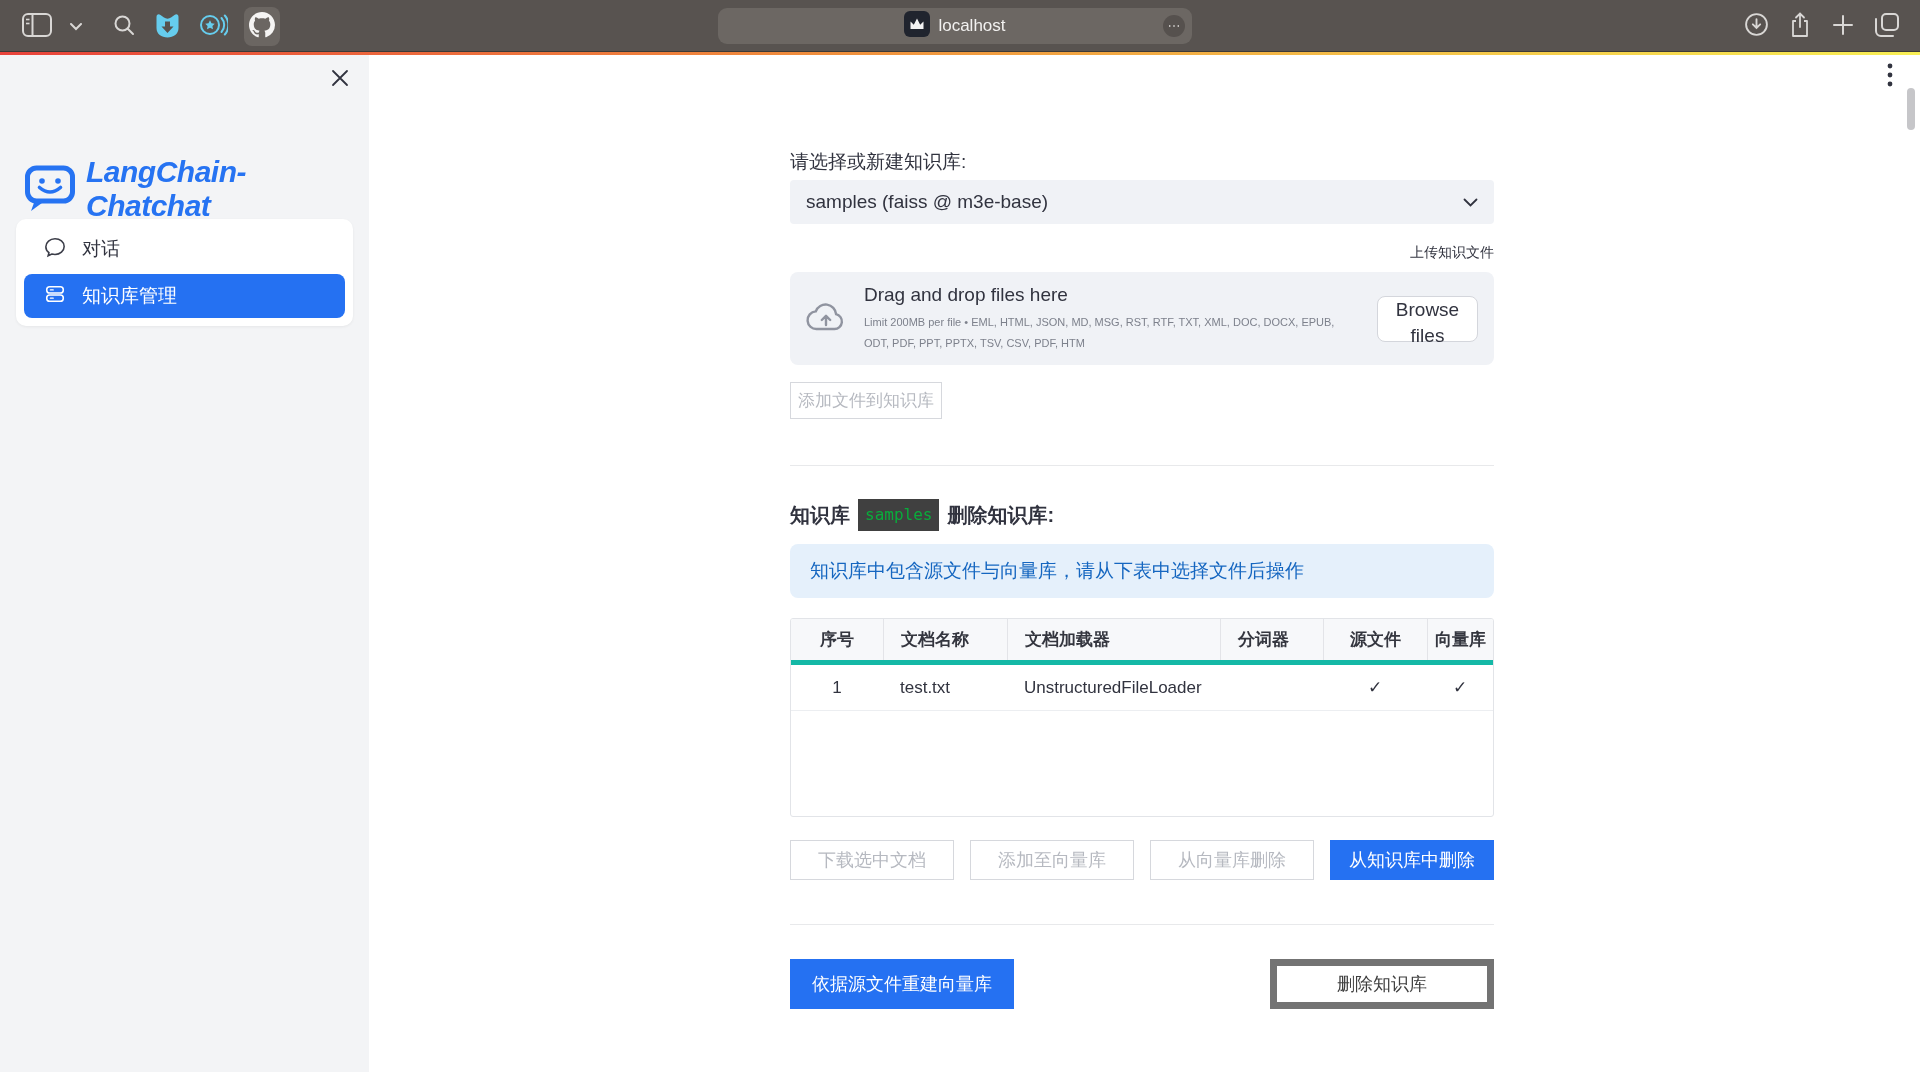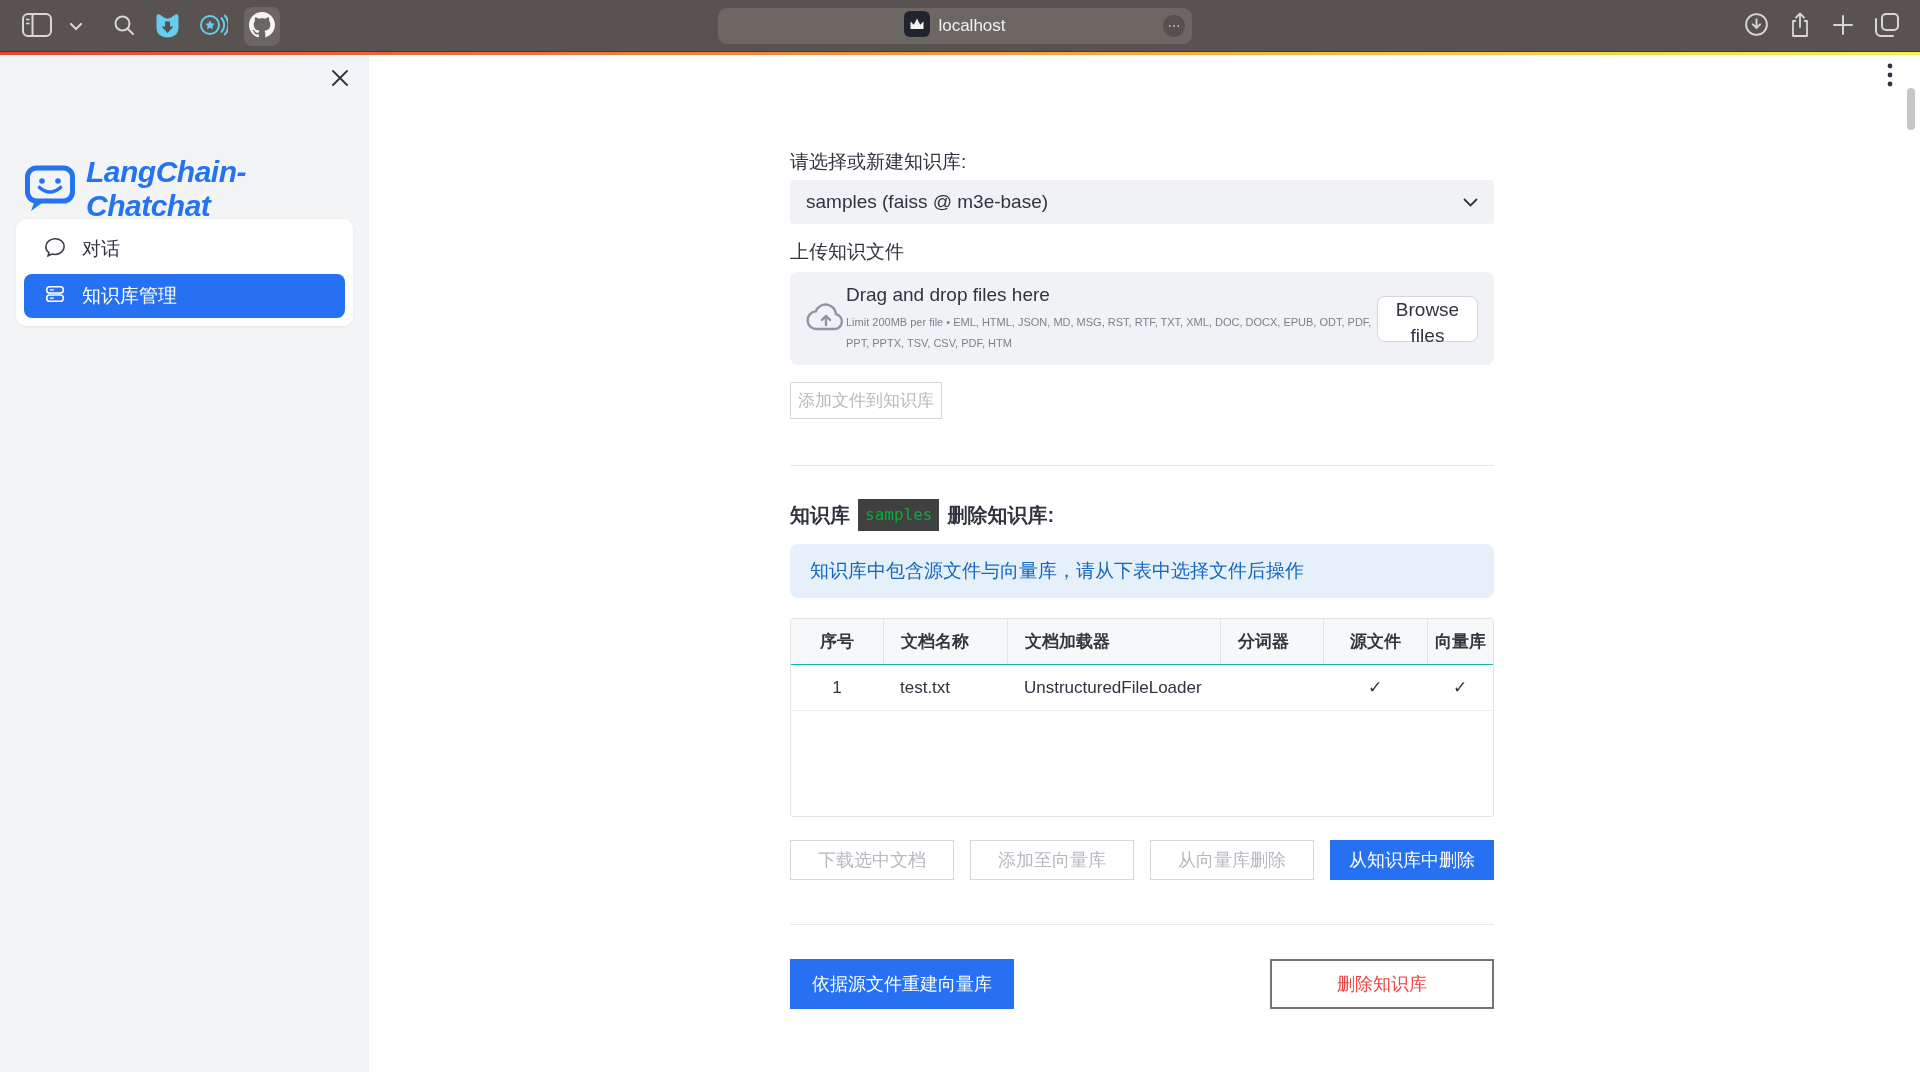--- a/index.html
+++ b/index.html
@@ -40,43 +40,43 @@
   .nav-item.active{background:var(--primary);color:#ffffff;font-weight:500;}
 
   
   .kebab{position:absolute;right:26px;top:62px;background:none;border:none;cursor:pointer;}
   .scroll-thumb{position:absolute;right:5px;top:88px;width:8px;height:42px;border-radius:4px;background:#c6c6c9;}
   .content{position:absolute;left:790px;top:55px;width:704px;color:#31333f;}
   .field-label{margin-top:95px;font-size:19px;line-height:24px;}
   .selectbox{margin-top:6px;height:44px;background:#f0f2f6;border-radius:4px;display:flex;align-items:center;
     padding:0 16px;font-size:19px;cursor:pointer;}
   .selectbox .val{flex:1;}
-  .upload-label{margin-top:16px;font-size:19px;line-height:24px;}
+  .upload-label{margin-top:16px;font-size:14px;line-height:24px;text-align:right;}
   .dropzone{margin-top:8px;height:93px;background:#f0f2f6;border-radius:8px;display:flex;align-items:center;
-    padding:0 16px;gap:0;}
+    padding:0 16px;gap:18px;}
   .dz-text{flex:1;max-width:535px;}
   .dz-title{font-size:19px;color:#31333f;margin-bottom:6px;}
   .dz-hint{font-size:11px;line-height:21px;color:#7d818c;}
   .browse-btn{margin-left:auto;width:101px;height:46px;background:#ffffff;border:1px solid #d4d6dc;border-radius:8px;
     font-size:19px;line-height:26px;color:#31333f;cursor:pointer;font-family:inherit;}
   .btn{border-radius:0;font-size:18px;font-family:inherit;cursor:pointer;display:inline-flex;
     align-items:center;justify-content:center;}
-  .btn.secondary{background:#ffffff;border:2px solid #737373;color:#ef4444;}
+  .btn.secondary{background:#ffffff;border:7px solid #737373;color:#404040;}
   .btn.disabled{background:#ffffff;border:1px solid #d6d8dd;color:#b6b9c0;cursor:default;}
   .btn.primary{background:var(--primary);border:1px solid var(--primary);color:#ffffff;}
   .add-btn{margin-top:17px;width:152px;height:37px;font-size:17px;}
   .divider{margin-top:46px;border:none;border-top:1px solid #e8e9eb;height:0;}
   .files-heading{margin-top:33px;font-size:20px;font-weight:bold;line-height:28px;display:flex;align-items:center;gap:8px;}
   .code-chip{font-family:"DejaVu Sans Mono","Liberation Mono",monospace;font-size:16px;font-weight:normal;
     color:var(--code_green);background:#404040;border-radius:0;padding:2px 7px;}
   .infobox{margin-top:13px;height:54px;background:var(--info_bg);border-radius:8px;display:flex;align-items:center;
     padding:0 20px;font-size:19px;font-weight:500;color:var(--info_text);}
   .table{margin-top:20px;height:199px;border:1px solid #e2e4e8;border-radius:3px;overflow:hidden;background:#fff;}
   .thead{display:grid;grid-template-columns:92px 124px 213px 103px 104px 66px;height:46px;
-    background:#f7f8fa;border-bottom:1px solid #14b8a6;}
+    background:#f7f8fa;border-bottom:5px solid #14b8a6;}
   .th{display:flex;align-items:center;font-size:17px;font-weight:600;color:#34363f;padding-left:17px;}
   .th + .th{border-left:1px solid #e3e4e8;}
   .th.c,.td.c{justify-content:center;padding-left:0;}
   .trow{display:grid;grid-template-columns:92px 124px 213px 103px 104px 66px;height:46px;border-bottom:1px solid #eceef1;}
   .td{display:flex;align-items:center;font-size:17px;color:#31333f;padding-left:17px;}
   .actions{margin-top:23px;display:flex;gap:16px;}
   .actions .btn{width:164px;height:40px;}
   .divider2{margin-top:44px;border:none;border-top:1px solid #e8e9eb;height:0;}
   .bottom-row{margin-top:34px;display:flex;justify-content:space-between;}
   .bottom-row .btn{width:224px;height:50px;}

